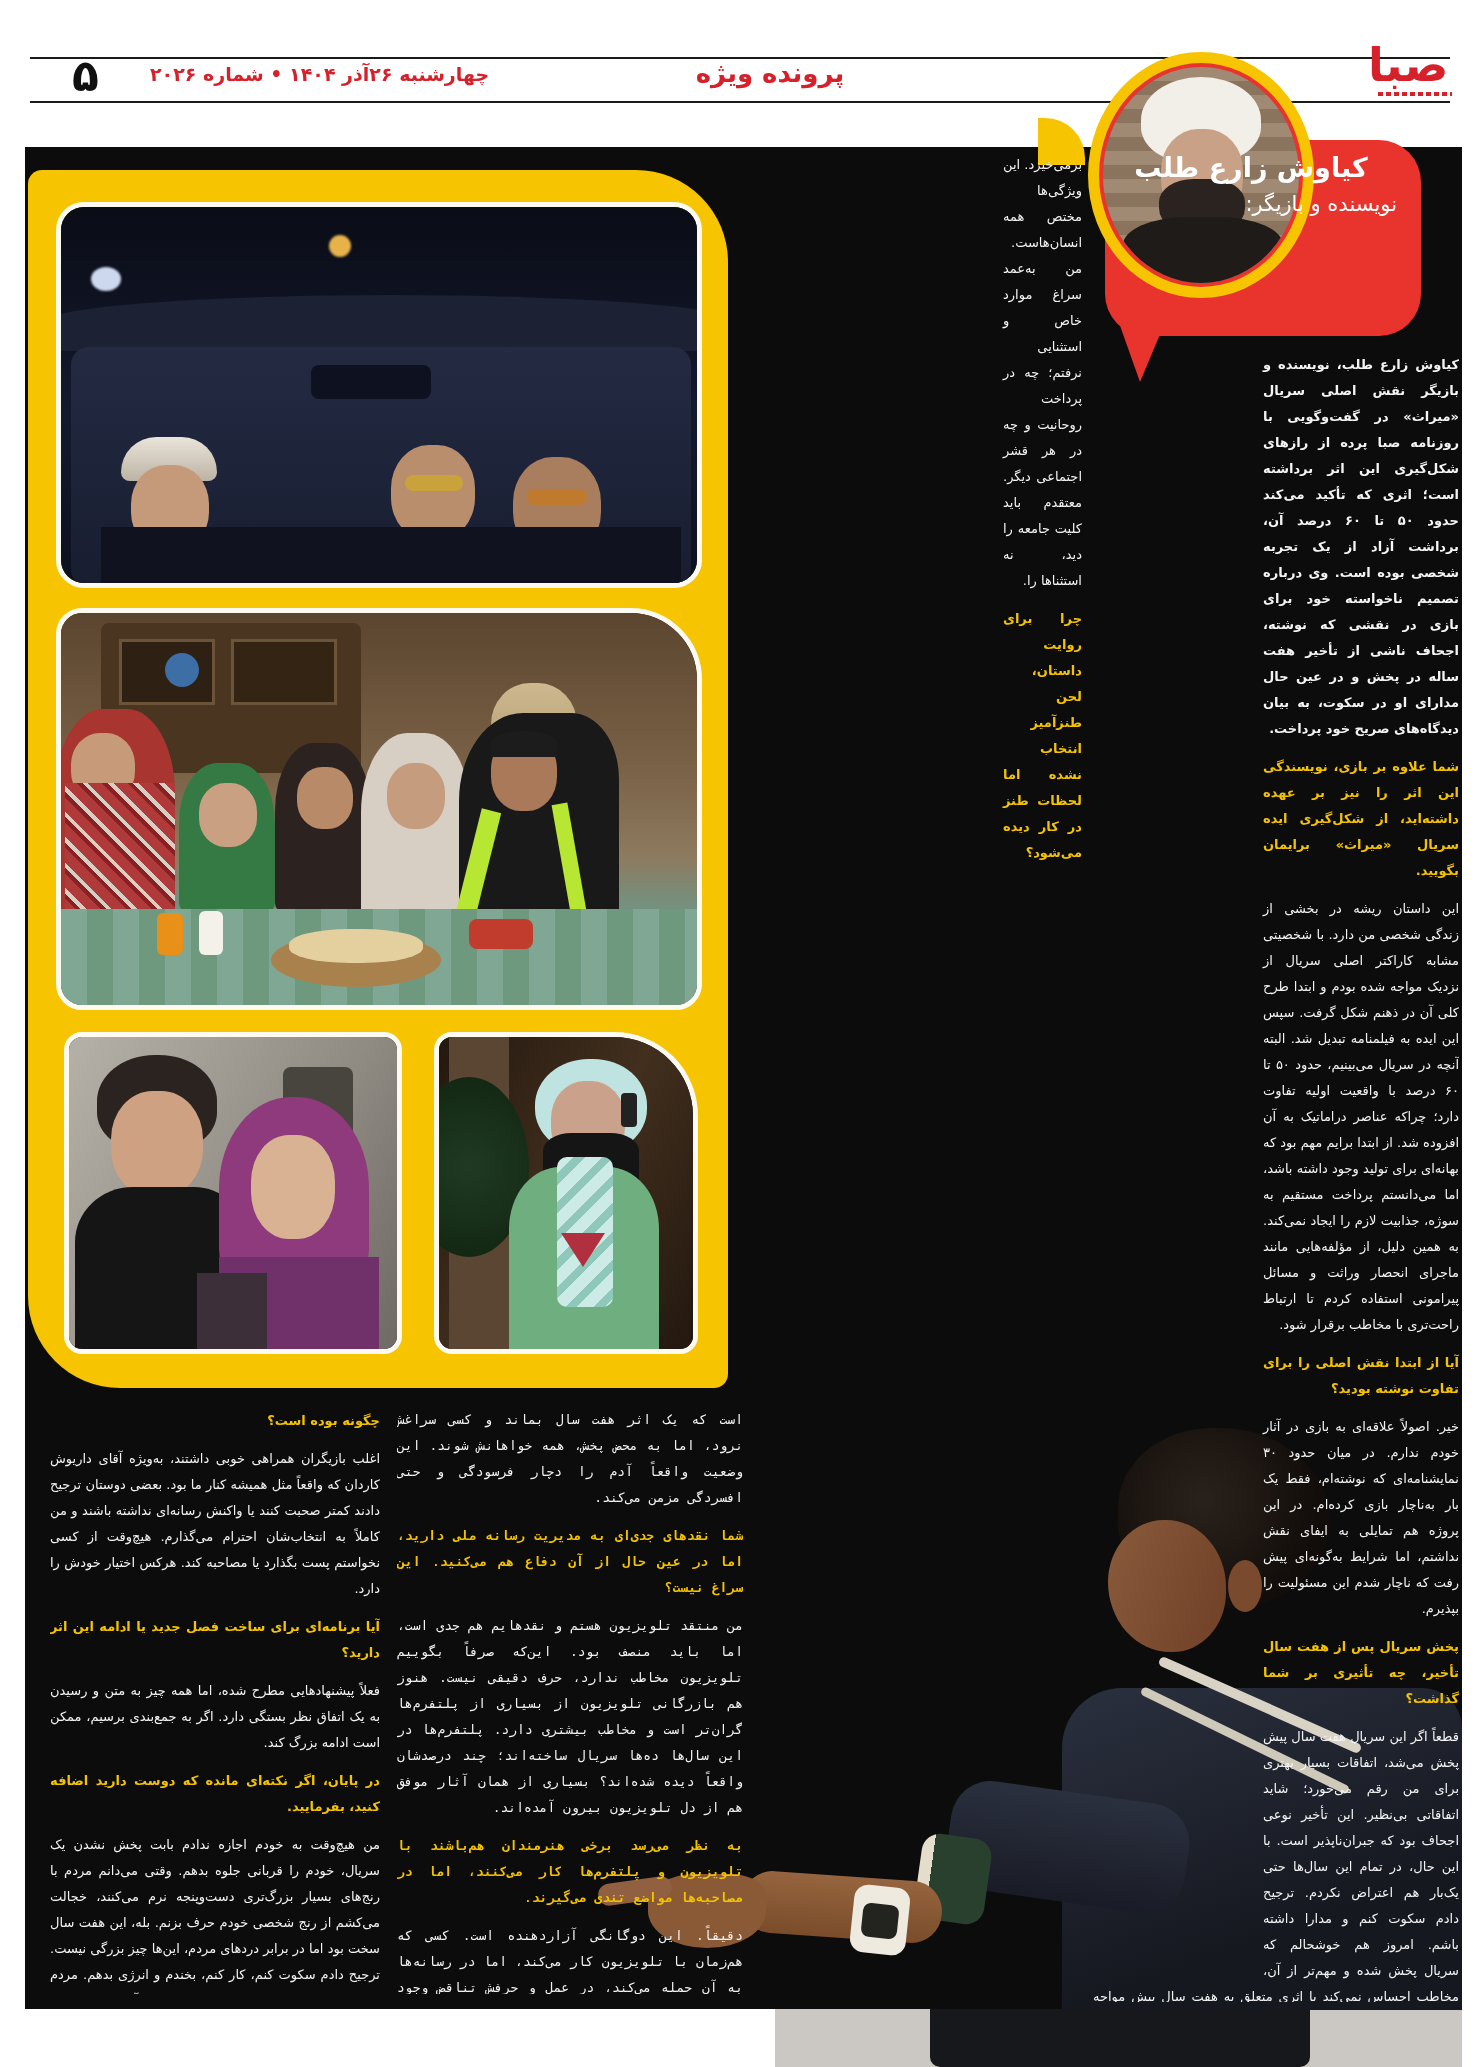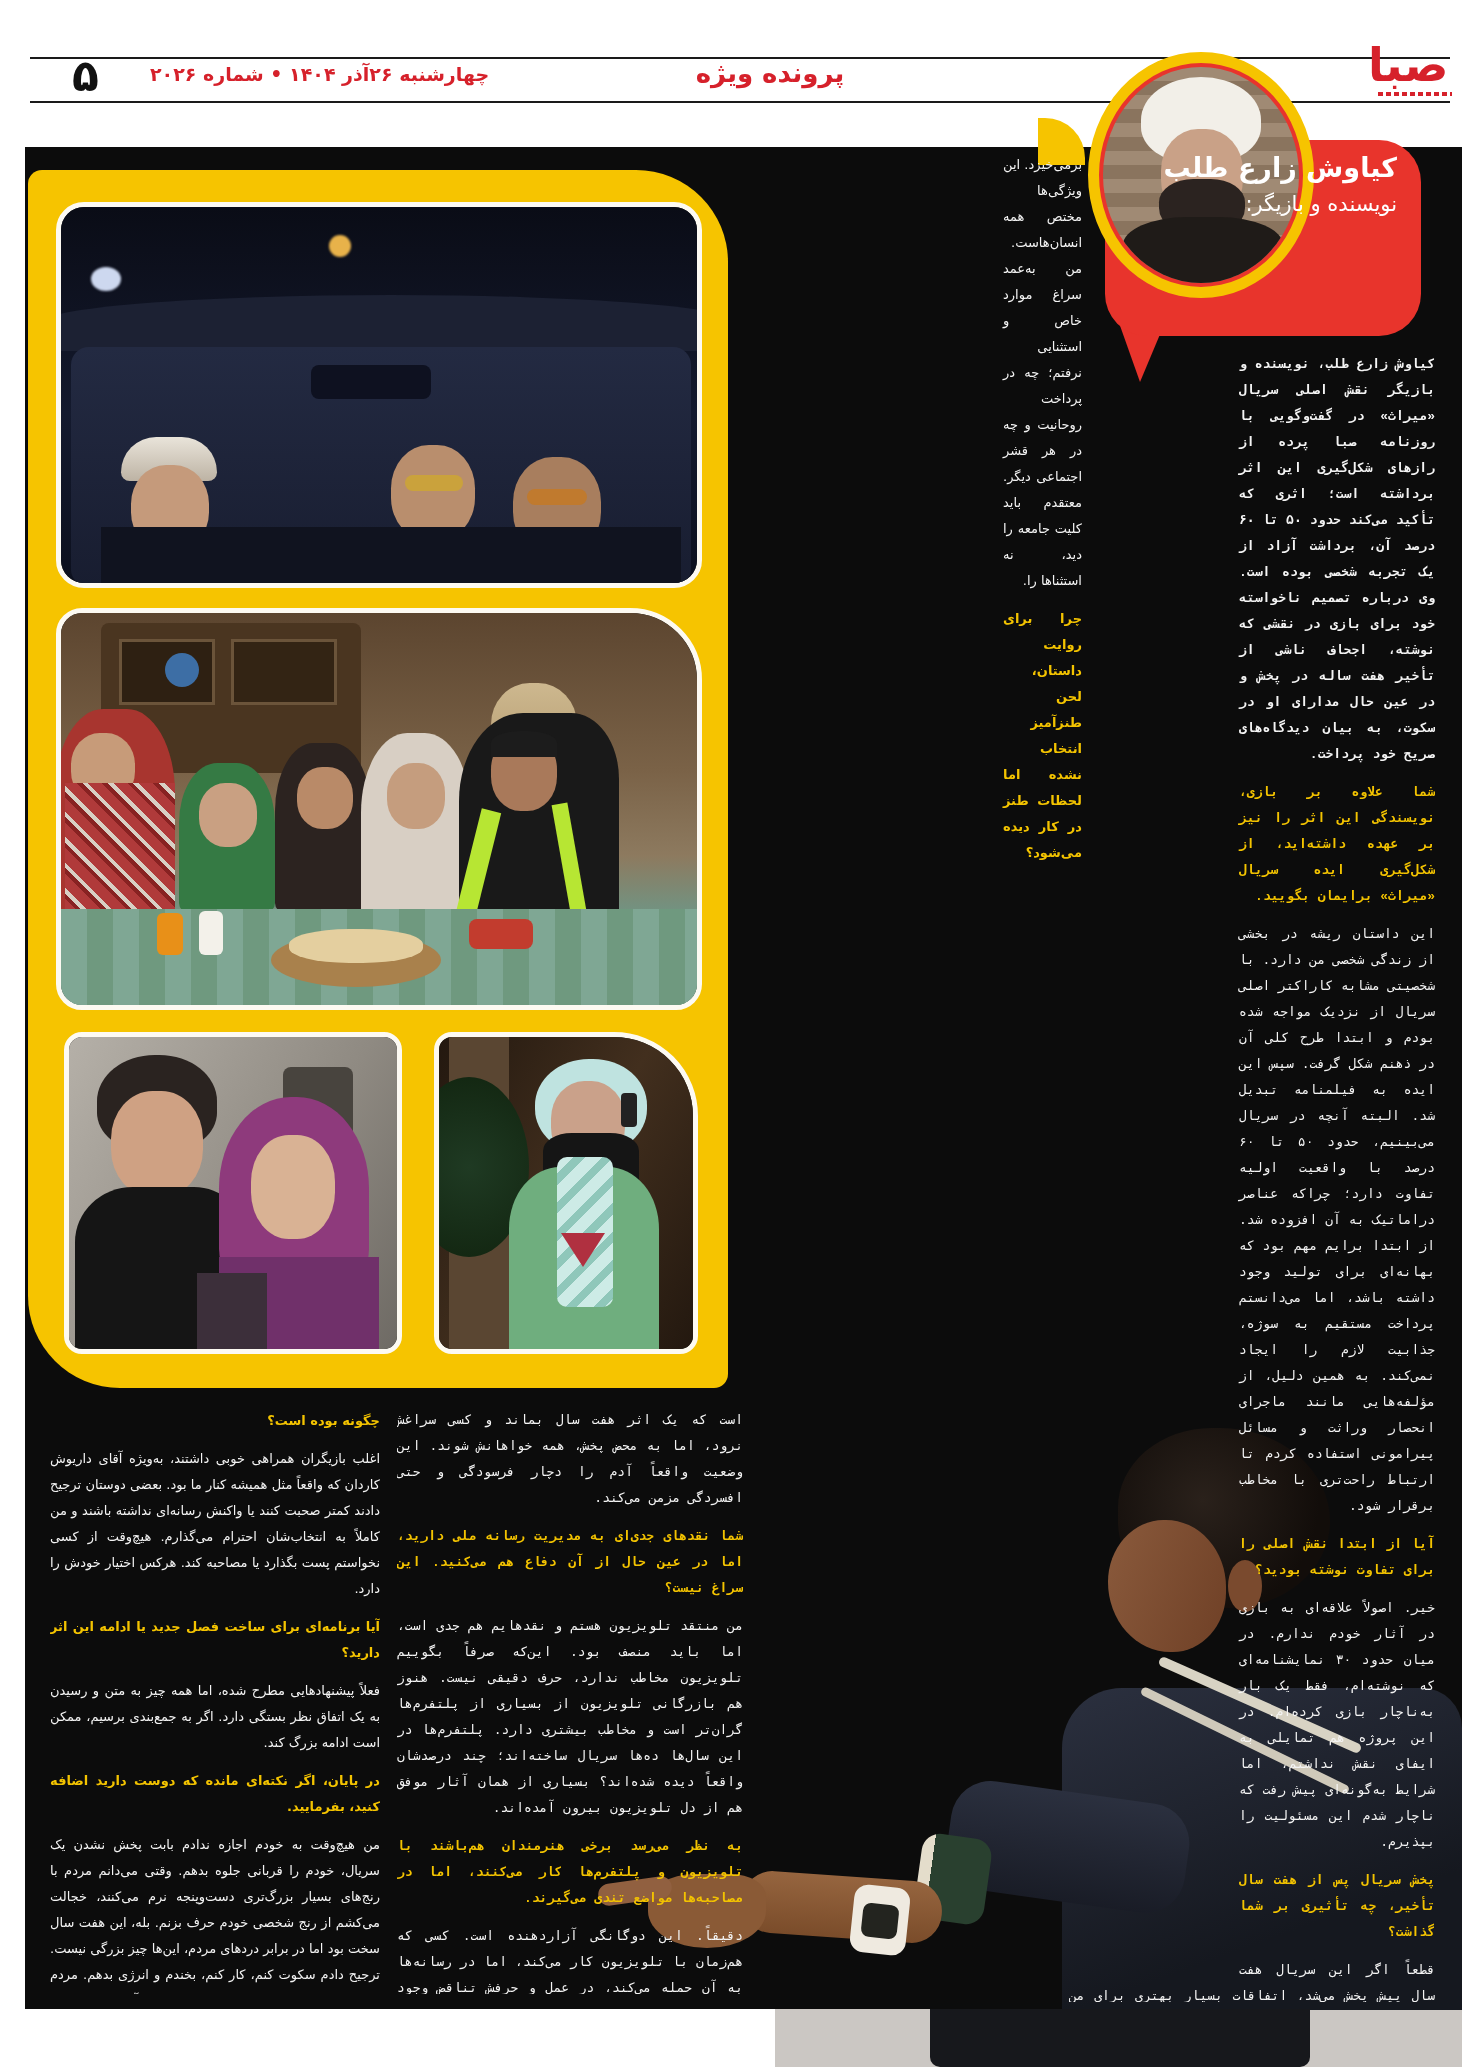--- a/index.html
+++ b/index.html
@@ -23,36 +23,36 @@
   #photo2{left:28px;top:438px;width:636px;height:392px;border-radius:26px 72px 26px 26px;}
   #photo3{left:36px;top:862px;width:328px;height:312px;border-radius:18px;}
   #photo4{left:406px;top:862px;width:254px;height:312px;border-radius:18px 84px 18px 18px;}
   .ph{position:absolute;}
   
   .col{position:absolute;direction:rtl;text-align:justify;color:#f4f4f4;
        font-size:13px;line-height:26px;overflow:hidden;z-index:6;}
   .col p{margin:0 0 12px 0;}
   .col p.q{color:#f3c300;font-weight:bold;}
   .col p.intro{font-weight:bold;}
-  #col-d{left:1069px;top:352px;width:366px;height:1650px;font-family:Liberation Mono, monospace;}
+  #col-d{left:1093px;top:352px;width:366px;height:1650px;}
   #col-c{left:748px;top:152px;width:334px;height:1846px;}
   #col-b{left:397px;top:1408px;width:346px;height:586px;font-family:Liberation Mono, monospace;}
   #col-a{left:50px;top:1408px;width:330px;height:586px;}
   .head-float{float:left;width:170px;height:570px;margin-top:1062px;}
   .arm-float{float:left;width:255px;height:135px;margin-top:1560px;}
   
   #portrait{position:absolute;left:1088px;top:52px;width:204px;height:224px;border-radius:50%;
             background:#e8342c;border:11px solid #f6c400;overflow:hidden;z-index:9;}
   #portrait .inner{position:absolute;left:4px;top:4px;width:196px;height:216px;border-radius:50%;overflow:hidden;
             background:repeating-linear-gradient(180deg,#a08a74 0 14px,#8a745e 14px 28px);}
   #bubble{position:absolute;left:1105px;top:140px;width:316px;height:196px;background:#e8342c;
           border-radius:42px;z-index:8;}
   #bubble-tail{position:absolute;left:1118px;top:320px;width:0;height:0;z-index:7;
           border-left:22px solid transparent;border-right:26px solid transparent;border-top:62px solid #e8342c;}
-  #speaker-name{position:absolute;left:1105px;top:152px;width:292px;text-align:right;color:#fff;
+  #speaker-name{position:absolute;left:1105px;top:152px;width:292px;text-align:center;color:#fff;
           font-size:27px;font-weight:bold;direction:rtl;z-index:9;}
   #speaker-role{position:absolute;left:1105px;top:192px;width:292px;text-align:right;color:#fff;
           font-size:21px;direction:rtl;z-index:9;}
   #headline-box{position:absolute;left:1112px;top:245px;width:288px;height:80px;background:#f6c400;
           border-radius:14px;z-index:9;direction:rtl;text-align:center;
           font-size:23px;font-weight:bold;color:#111;line-height:36px;padding-top:4px;}
   #corner-decor{position:absolute;left:1038px;top:118px;width:47px;height:47px;background:#f6c400;
           border-radius:0 40px 0 0;z-index:2;}
   
   .man{position:absolute;z-index:5;}

